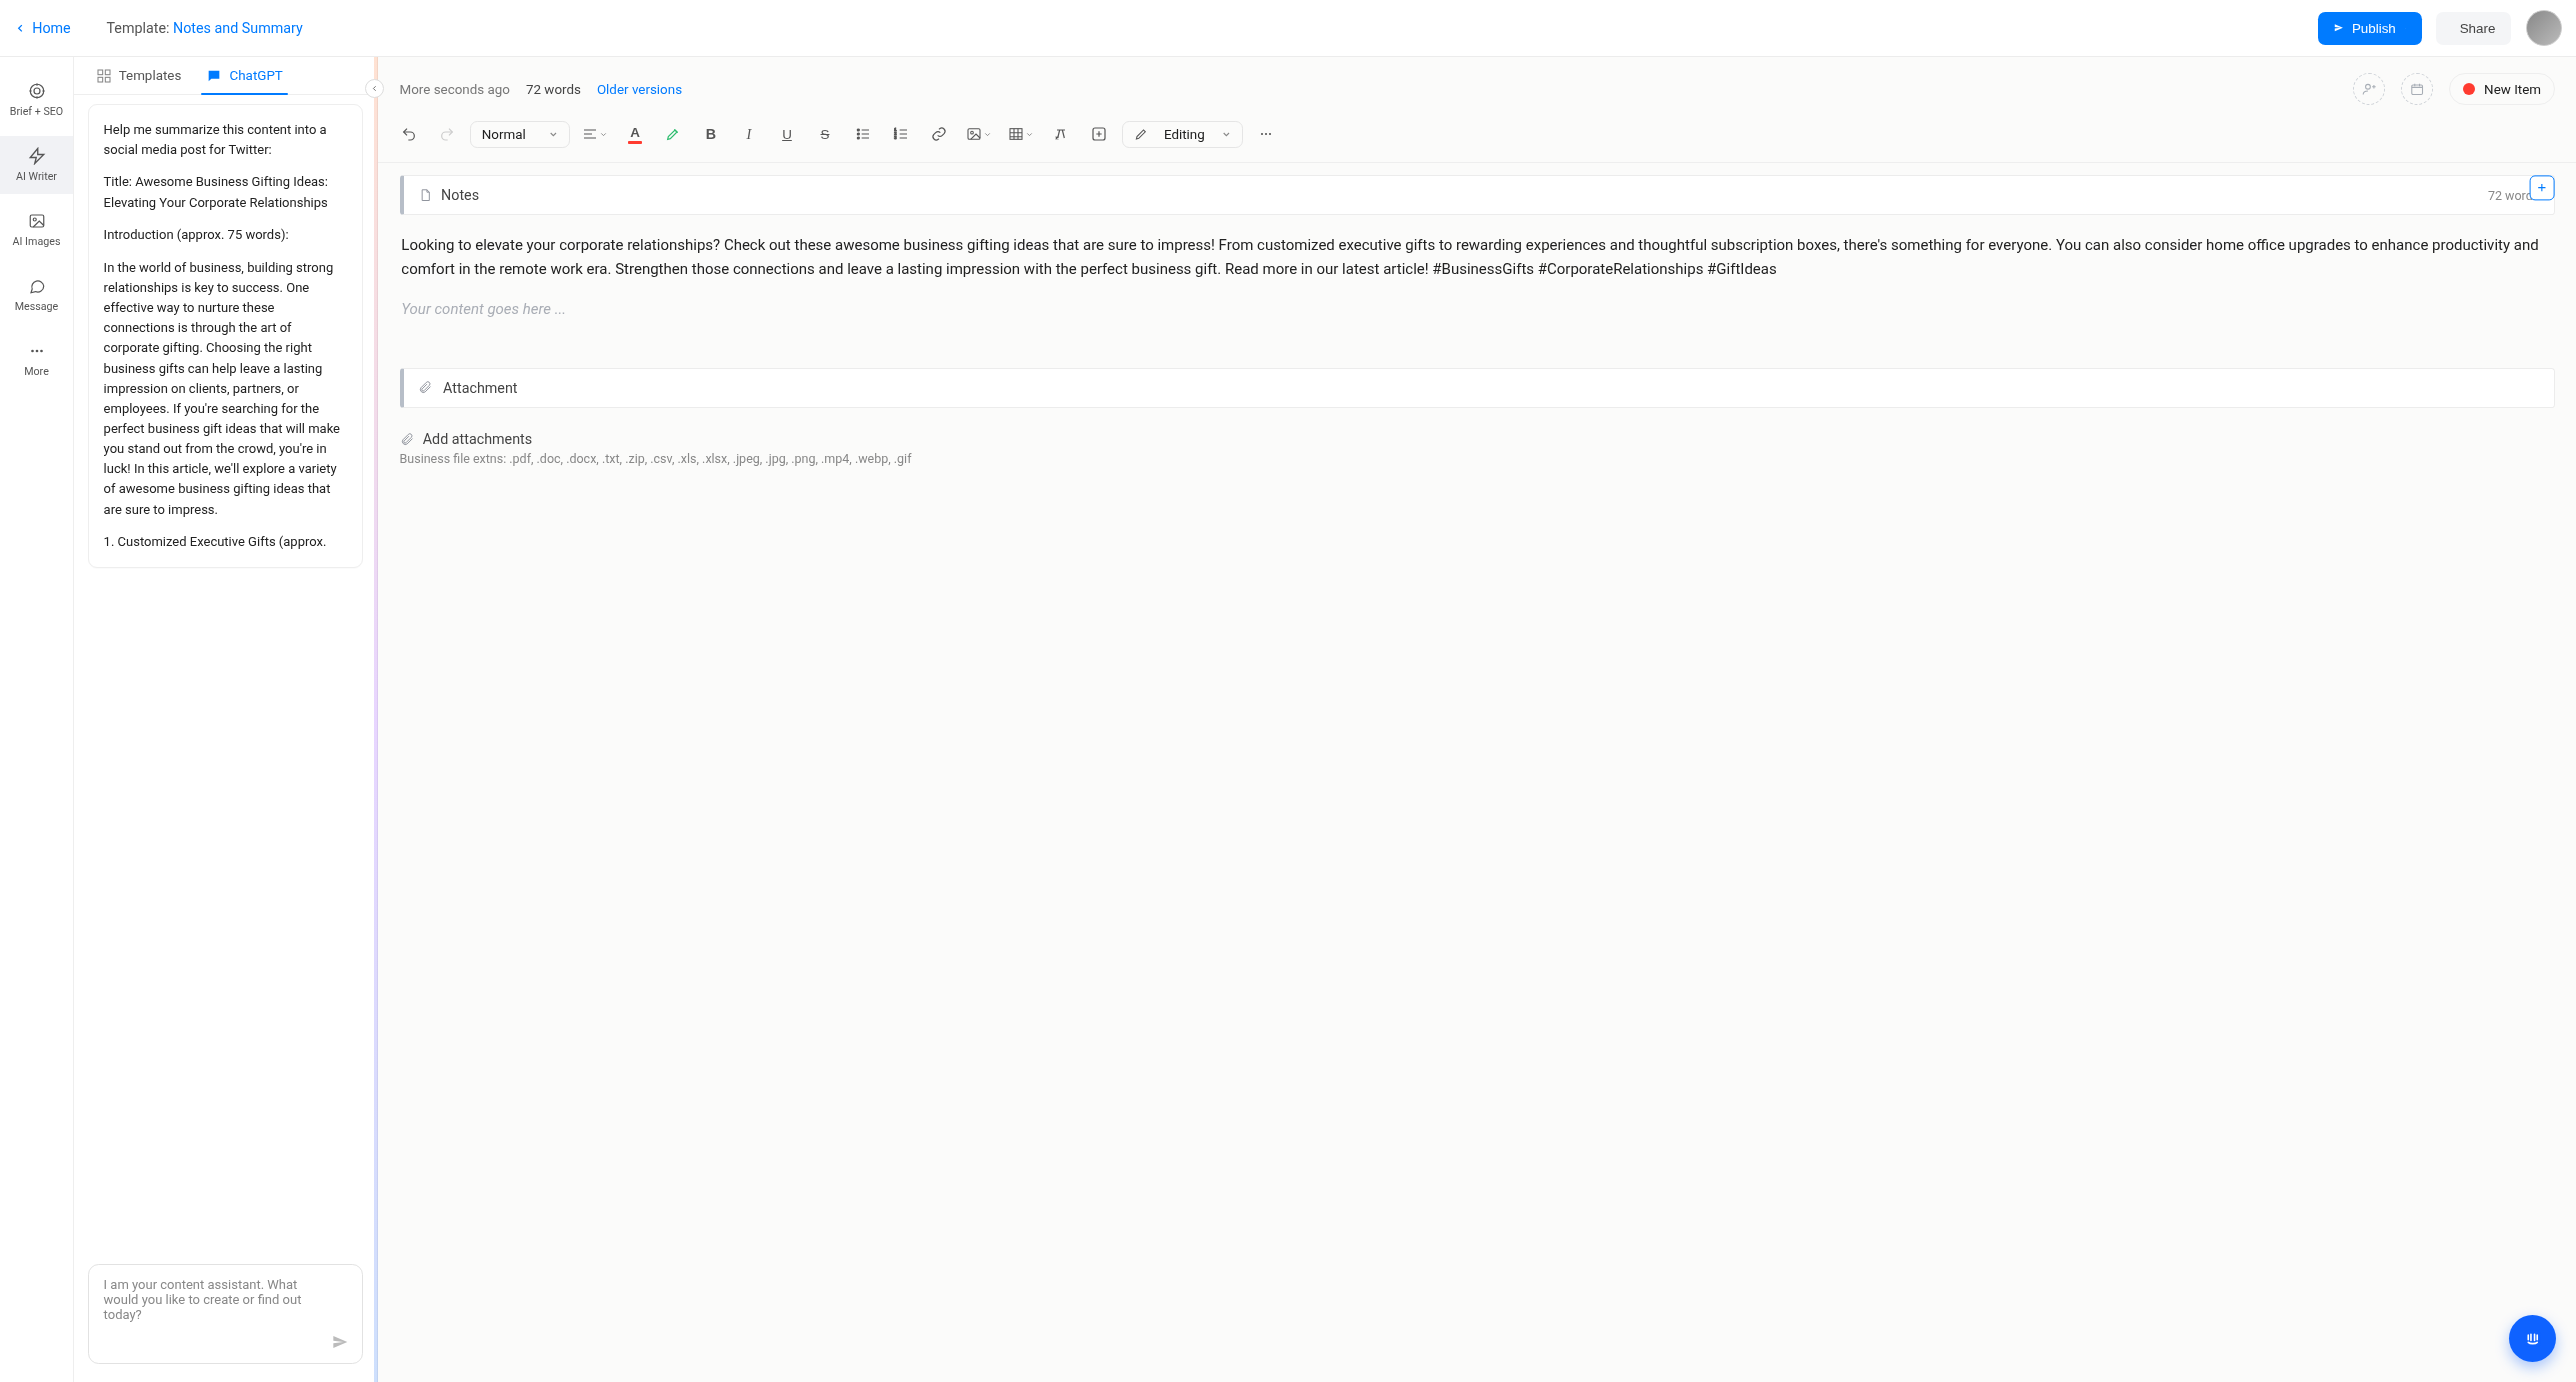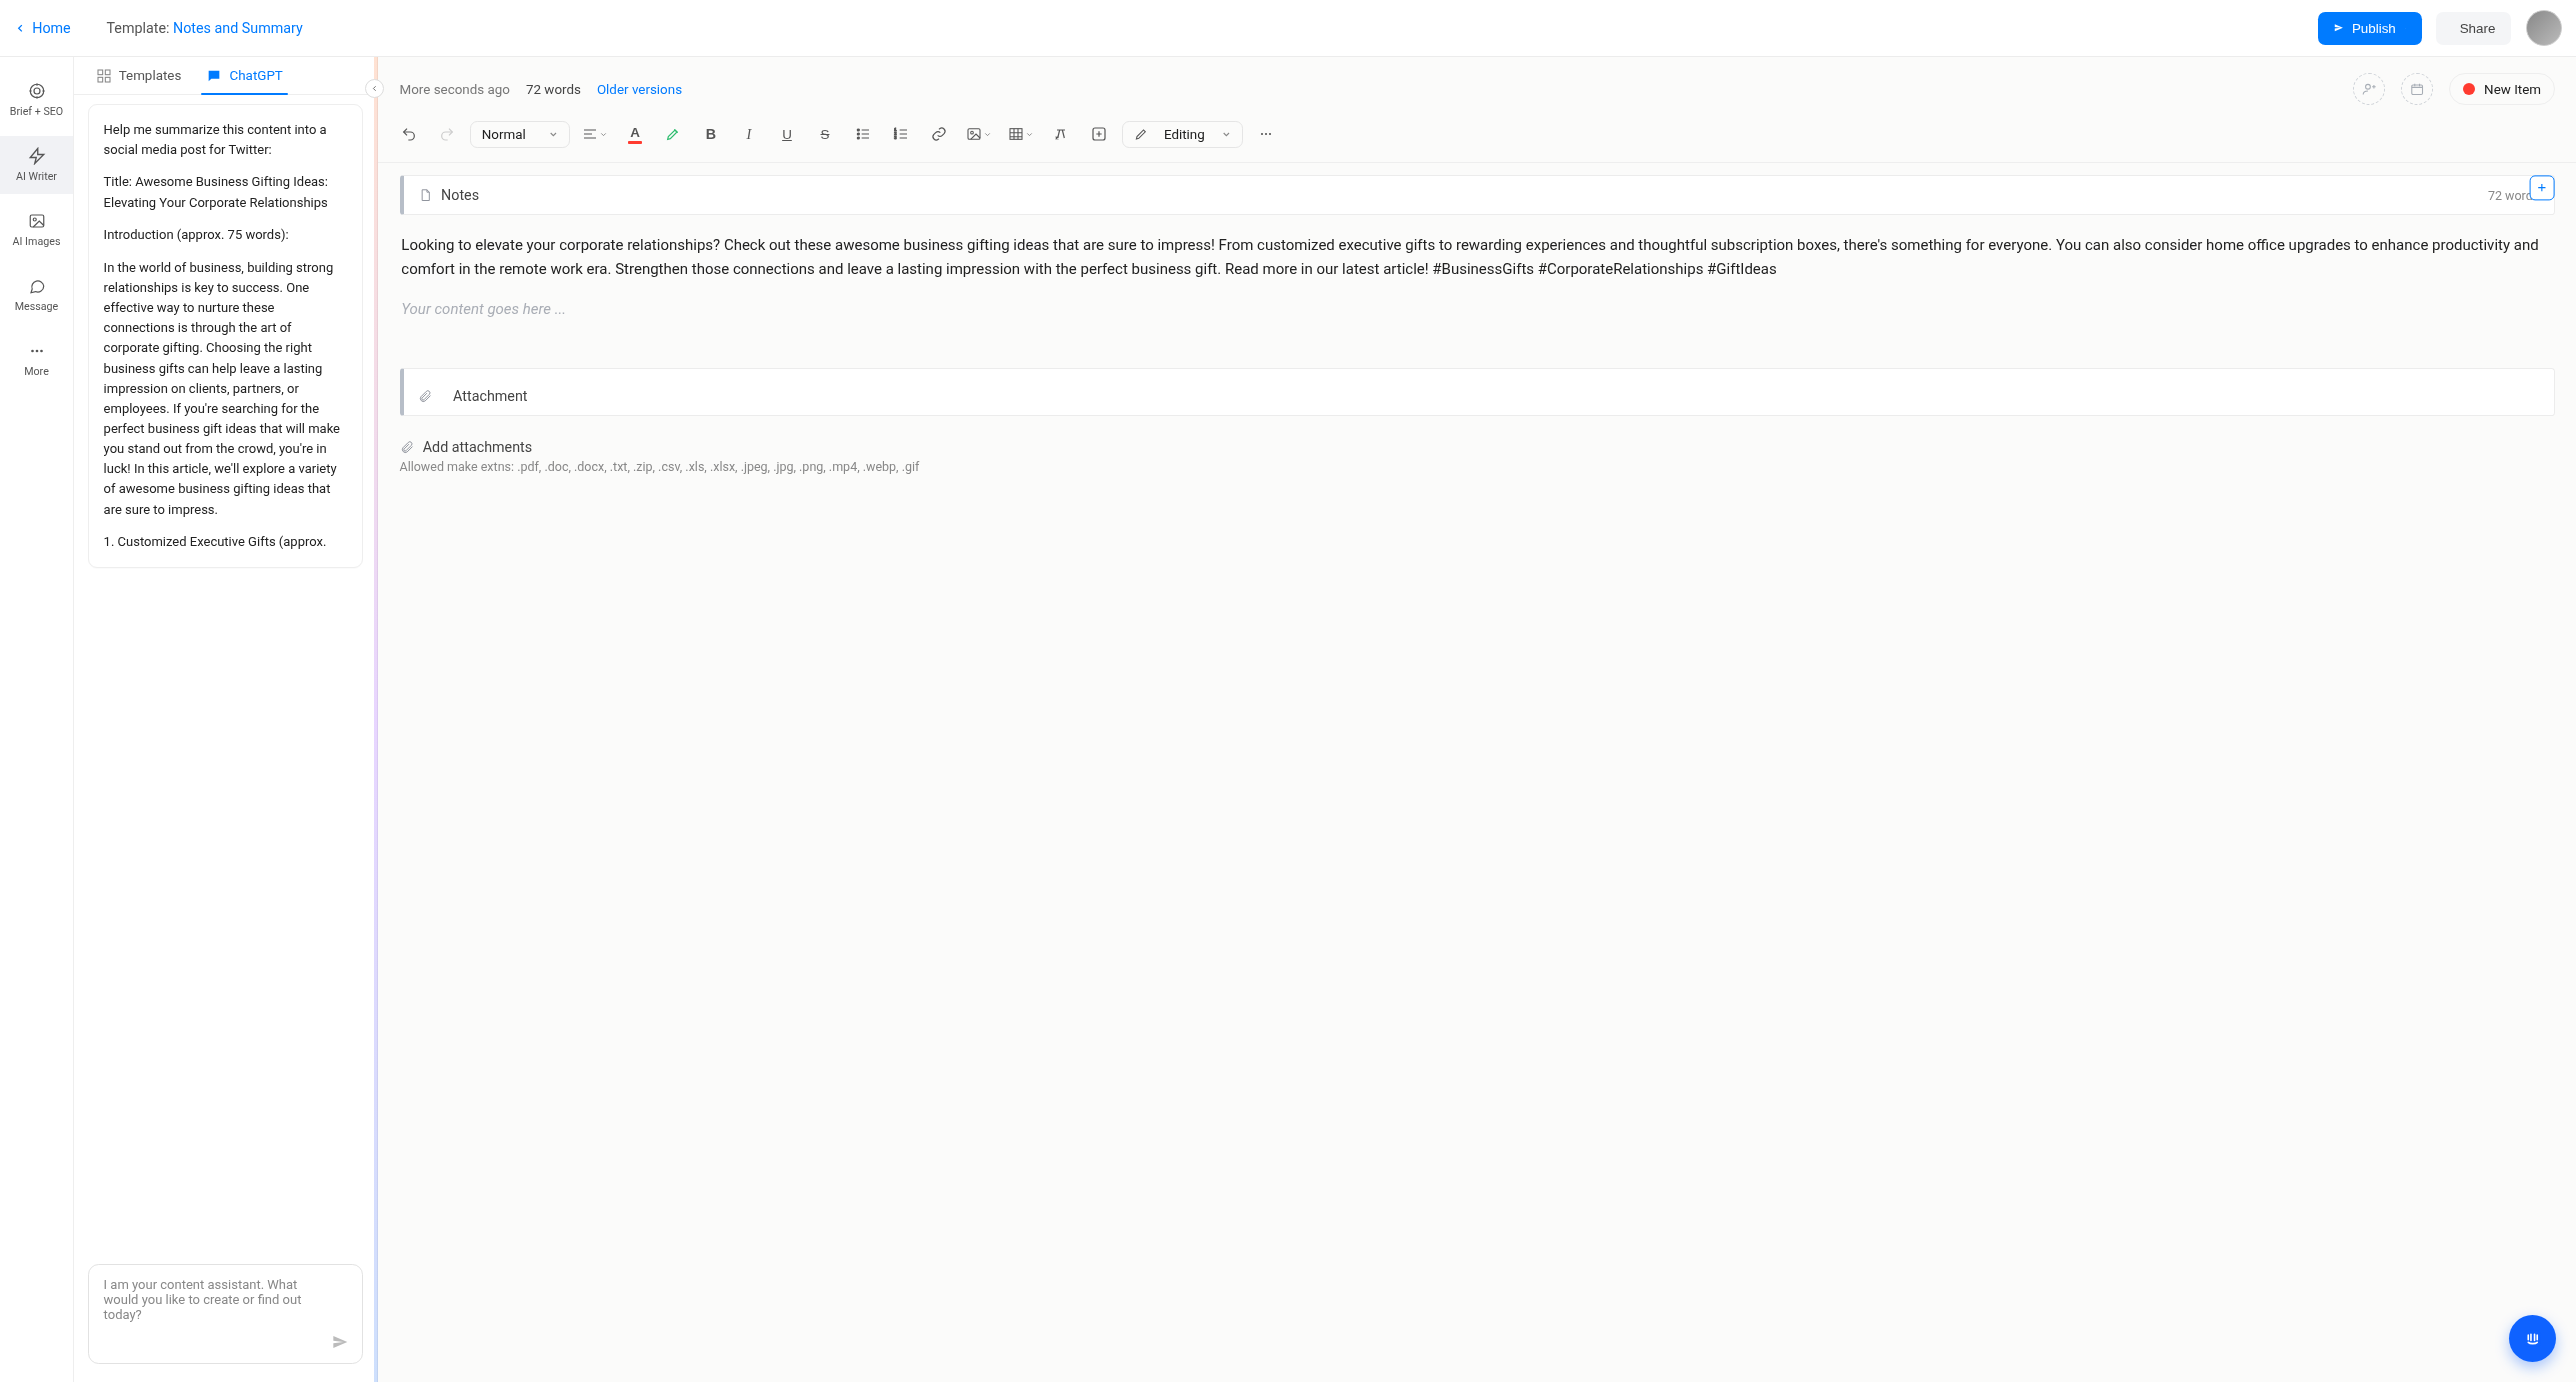--- a/index.html
+++ b/index.html
@@ -71,21 +71,21 @@
   .section{ border:0.9px solid #ececec; border-left:4.5px solid #b7bec8; border-radius:3.6px; padding:10.7px 14.3px; display:flex; align-items:center; justify-content:space-between; background:#fff; position:relative;}
   .section-title{ display:flex; align-items:center; gap:9px; font-size:14.3px; color:#444;}
   .section-title svg{width:14.3px;height:14.3px;color:#8a8f98;}
   .section-wc{ font-size:12.5px; color:#888;}
   .notes-body{ font-size:15px; line-height:1.6; color:#222; padding:3.6px 1.8px;}
   .placeholder{ font-size:15px; font-style:italic; color:#a9adb5; padding:1.8px 1.8px;}
   .float-add{ position:absolute; right:-7.2px; top:-30px; width:25px; height:25px; border:1.3px solid #007bff; border-radius:5.4px; color:#007bff; display:flex; align-items:center; justify-content:center; background:#fff; cursor:pointer;}
   .float-add svg{width:12.5px;height:12.5px;}
 
   .attachment-section{ border:0.9px solid #ececec; border-left:4.5px solid #b7bec8; border-radius:3.6px; padding:10.7px 14.3px; background:#fff;}
-  .attach-title{display:flex; align-items:center; gap:21px; font-size:14.3px; color:#444;margin-top:8px;}
+  .attach-title{display:flex; gap:11px; font-size:14.3px; color:#444;}
   .attach-title svg{width:14.3px;height:14.3px;color:#8a8f98;}
   .add-attach{ display:flex; align-items:center; gap:9px; font-size:14.3px; color:#444; margin-top:9px; cursor:pointer;}
   .add-attach svg{width:14.3px;height:14.3px;color:#8a8f98;}
   .ext-note{ font-size:12.5px; color:#888; margin-top:3.6px;}
 
   .fab{ position:fixed; right:19.7px; bottom:19.7px; width:47px; height:47px; border-radius:50%; background:#0e62ff; display:flex; align-items:center; justify-content:center; color:#fff; cursor:pointer; box-shadow:0 5.4px 14.3px rgba(14,98,255,.35);}
   .fab svg{width:21.5px;height:21.5px;}
 
   .notes-wrap{ position:relative; }
 </style>
@@ -386,21 +386,21 @@
           <span>Attachment</span>
         </div>
       </div>
       <div>
         <div class="add-attach">
           <svg viewBox="0 0 24 24" fill="none" stroke="currentColor" stroke-width="1.6">
               <path d="M21 11l-9 9a5 5 0 0 1-7-7l9-9a3.5 3.5 0 0 1 5 5l-9 9a2 2 0 0 1-3-3l8-8"></path>
             </svg>
           <span>Add attachments</span>
         </div>
-        <div class="ext-note">Allowed make extns: .pdf, .doc, .docx, .txt, .zip, .csv, .xls, .xlsx, .jpeg, .jpg, .png, .mp4, .webp, .gif</div>
+        <div class="ext-note">Business file extns: .pdf, .doc, .docx, .txt, .zip, .csv, .xls, .xlsx, .jpeg, .jpg, .png, .mp4, .webp, .gif</div>
       </div>
     </div>
   </div>
 </div>
 
 <div class="fab">
   <svg viewBox="0 0 24 24" fill="currentColor">
       <rect x="3" y="3" width="18" height="18" rx="4" fill="#0e62ff"></rect>
       <path d="M7 8v5M10 7v7M14 7v7M17 8v5M7 16c2 2 8 2 10 0" stroke="#fff" stroke-width="1.8" fill="none" stroke-linecap="round"></path>
     </svg>

